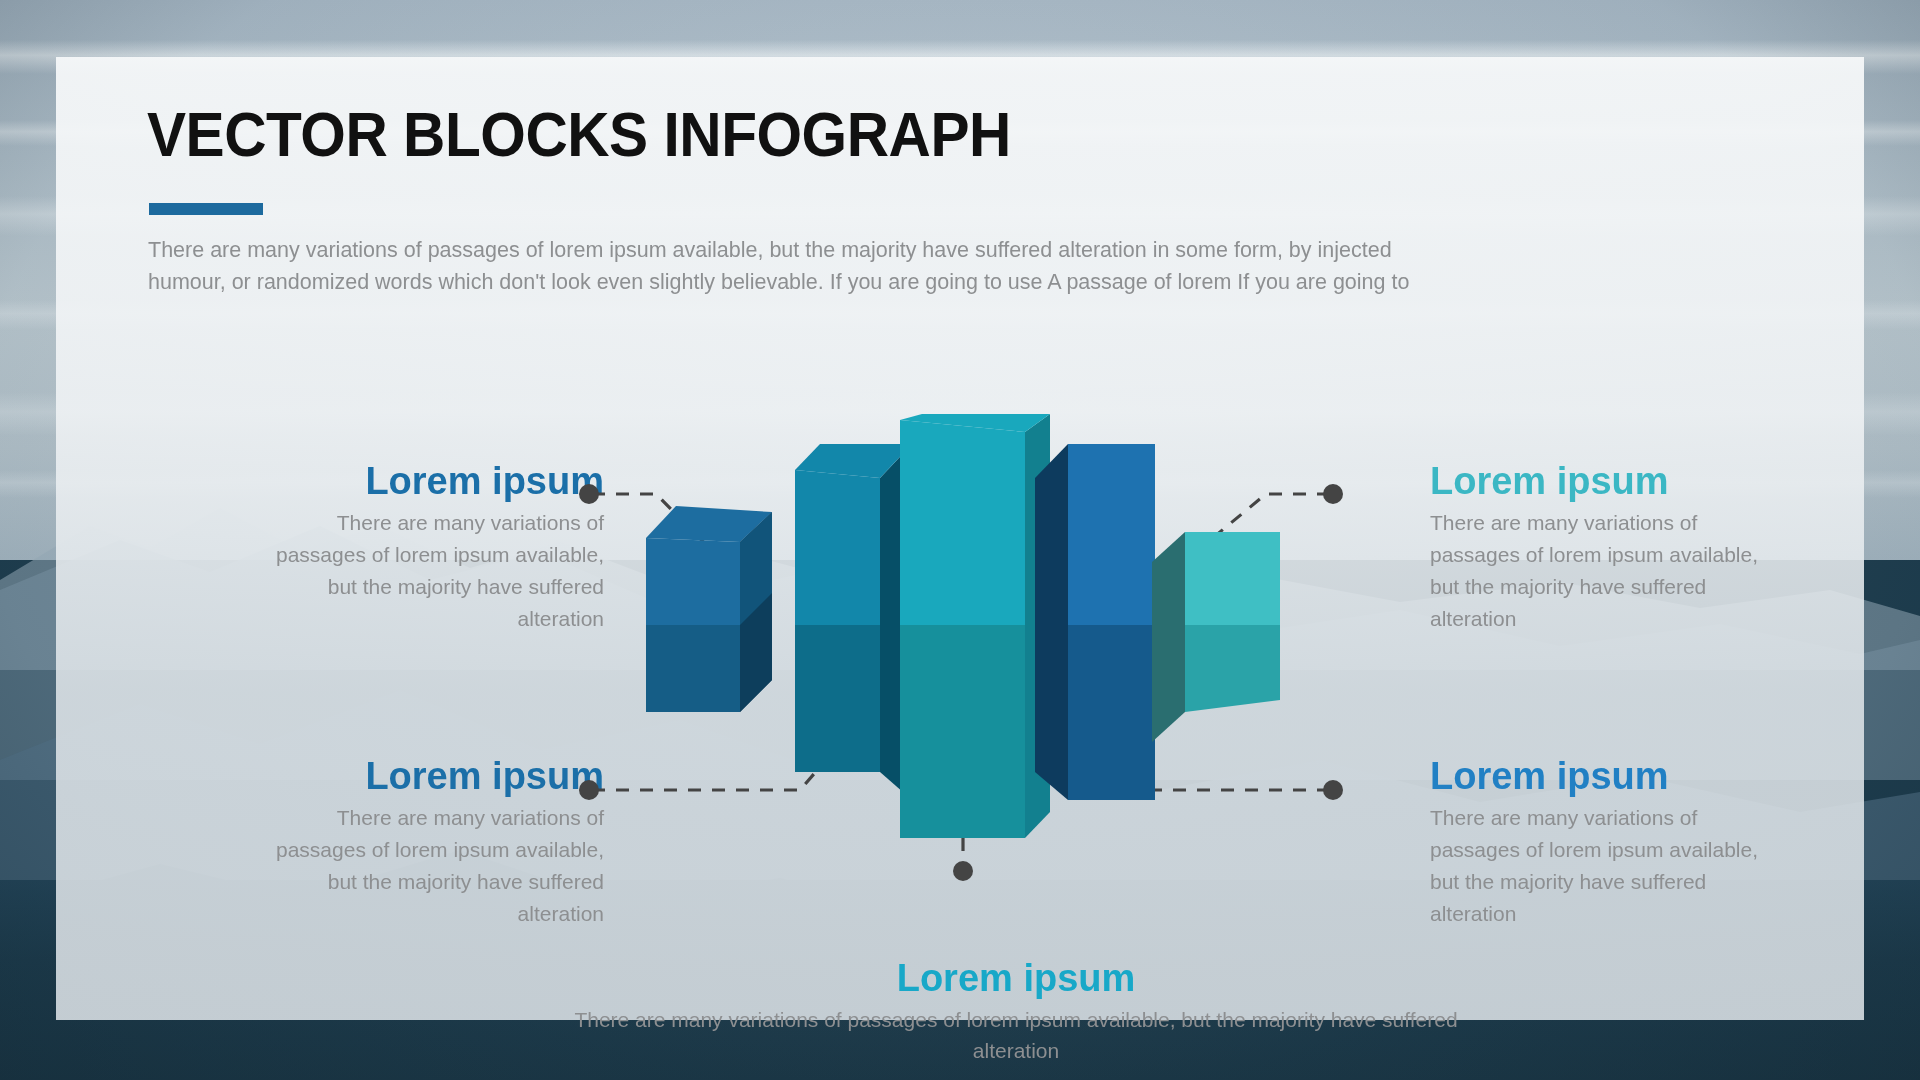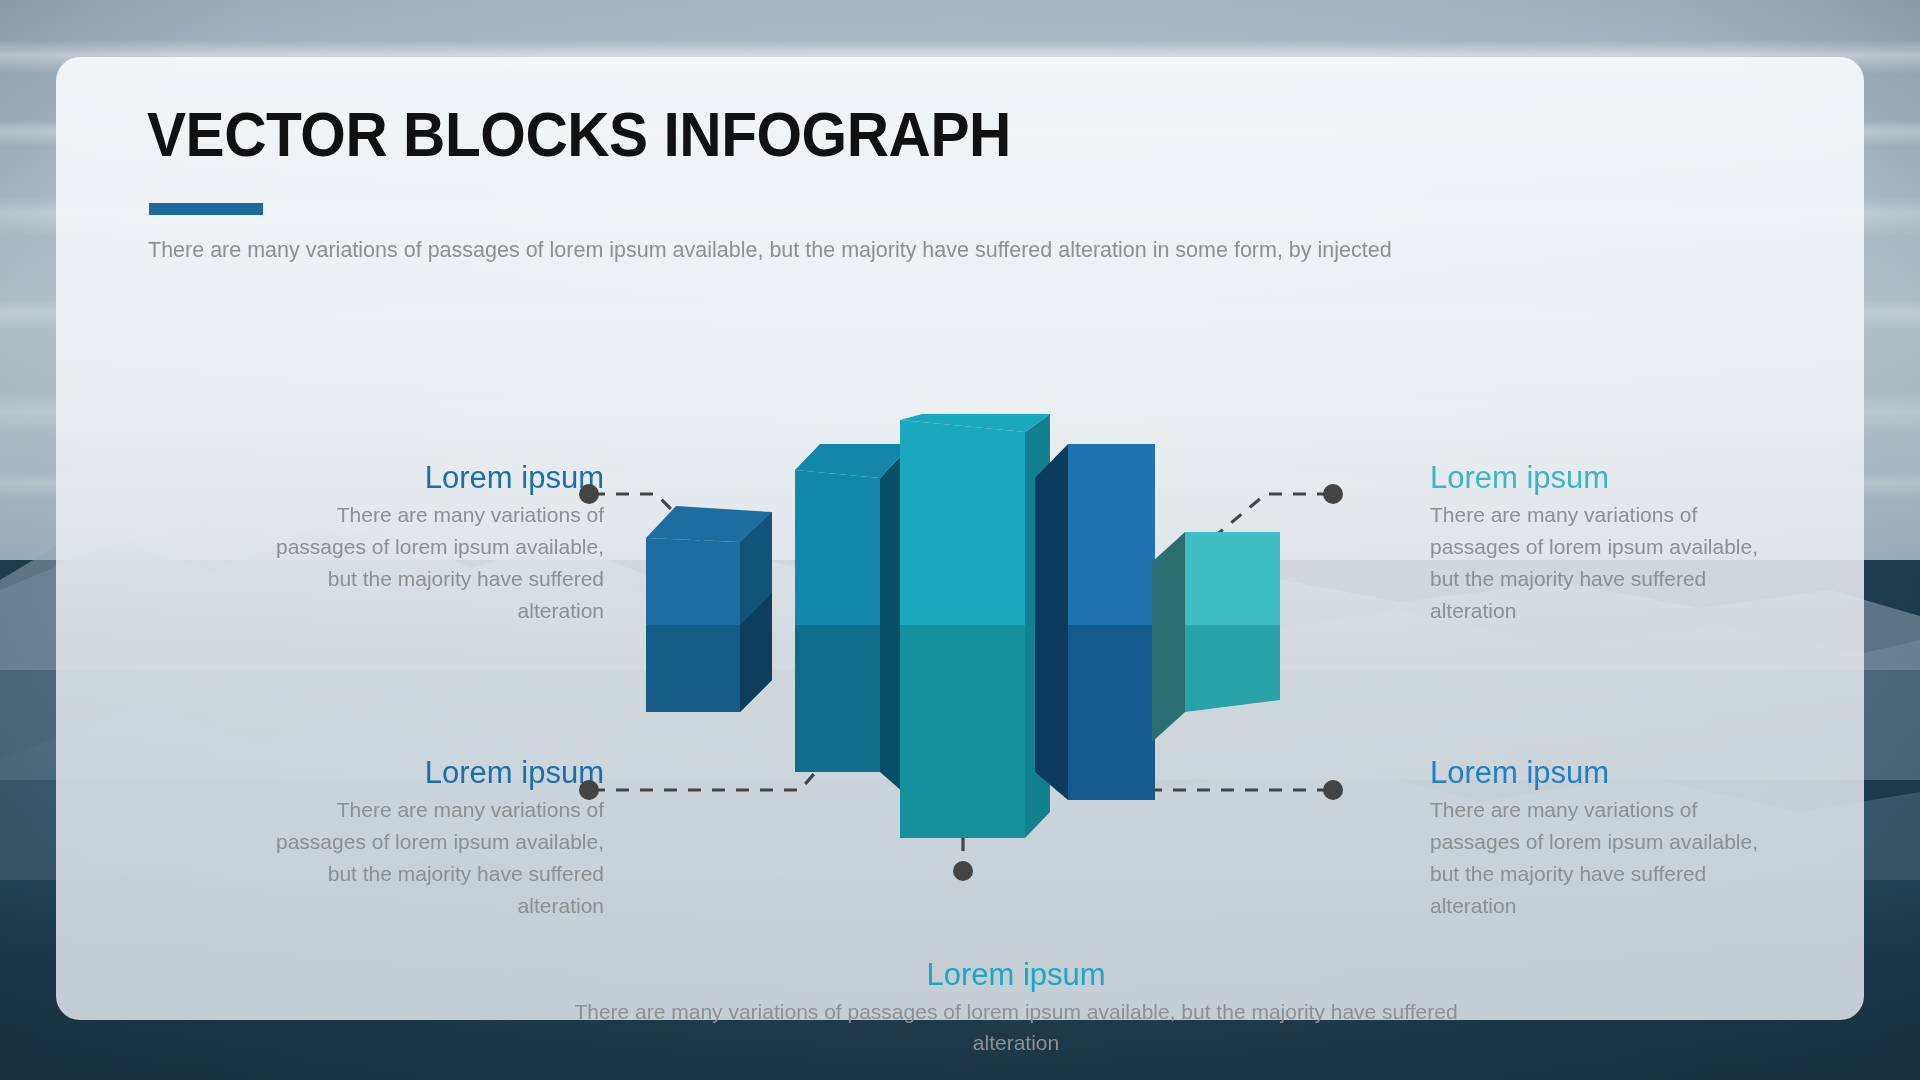--- a/index.html
+++ b/index.html
@@ -36,21 +36,20 @@
   }
   .vignette {
     position:absolute; inset:0;
     background:radial-gradient(ellipse at 50% 42%, rgba(255,255,255,.10) 0%, rgba(20,45,60,.10) 72%, rgba(14,34,46,.32) 100%);
   }
 
   
   #panel {
     position:absolute; left:56px; top:57px; width:1808px; height:963px;
     background:linear-gradient(180deg, rgba(246,248,249,.94) 0%, rgba(240,243,245,.90) 34%, rgba(222,228,232,.88) 66%, rgba(214,221,226,.90) 100%);
-    border-radius:24px;
   }
 
   
   .title {
     position:absolute; left:91px; top:46px;
     font-size:63px; font-weight:bold; color:#111111;
     letter-spacing:-0.5px; line-height:1; white-space:nowrap;
     transform:scaleX(.93); transform-origin:left center;
   }
   .accent-bar {
@@ -61,21 +60,21 @@
     position:absolute; left:92px; top:177px; width:1631px;
     font-size:21.5px; line-height:32px; color:#8d8f91;
     text-align:justify; text-justify:inter-word;
   }
   .intro span { display:block; }
   .intro span:last-child { text-align:left; }
 
   
   .callout { position:absolute; width:350px; }
   .callout .ch {
-    font-size:31px; font-weight:normal; line-height:1.08; margin-bottom:5px;
+    font-size:38px; font-weight:bold; line-height:1.08; margin-bottom:5px;
   }
   .callout .cb {
     font-size:21px; line-height:32px; color:#8d8f91;
   }
   .c-tl { left:198px; top:404px; text-align:right; }
   .c-bl { left:198px; top:699px; text-align:right; }
   .c-tr { left:1374px; top:404px; text-align:left; }
   .c-br { left:1374px; top:699px; text-align:left; }
   .c-bc { left:500px; top:901px; width:920px; text-align:center; }
   .c-bc .cb { line-height:31px; }
@@ -125,20 +124,21 @@
 </div>
 
 <div id="panel">
 
   <h1 class="title">VECTOR BLOCKS INFOGRAPH</h1>
 
   <div class="accent-bar"></div>
 
   <div class="intro">
     <span>There are many variations of passages of lorem ipsum available, but the majority have suffered alteration in some form, by injected</span>
+    <span>humour, or randomized words which don't look even slightly believable. If you are going to use A passage of lorem If you are going to</span>
   </div>
 
   <div class="callout c-tl">
     <div class="ch" style="color:#1b6fa8">Lorem ipsum</div>
     <div class="cb">There are many variations of passages of lorem ipsum available, but the majority have suffered alteration</div>
   </div>
 
   <div class="callout c-bl">
     <div class="ch" style="color:#1b6fa8">Lorem ipsum</div>
     <div class="cb">There are many variations of passages of lorem ipsum available, but the majority have suffered alteration</div>

